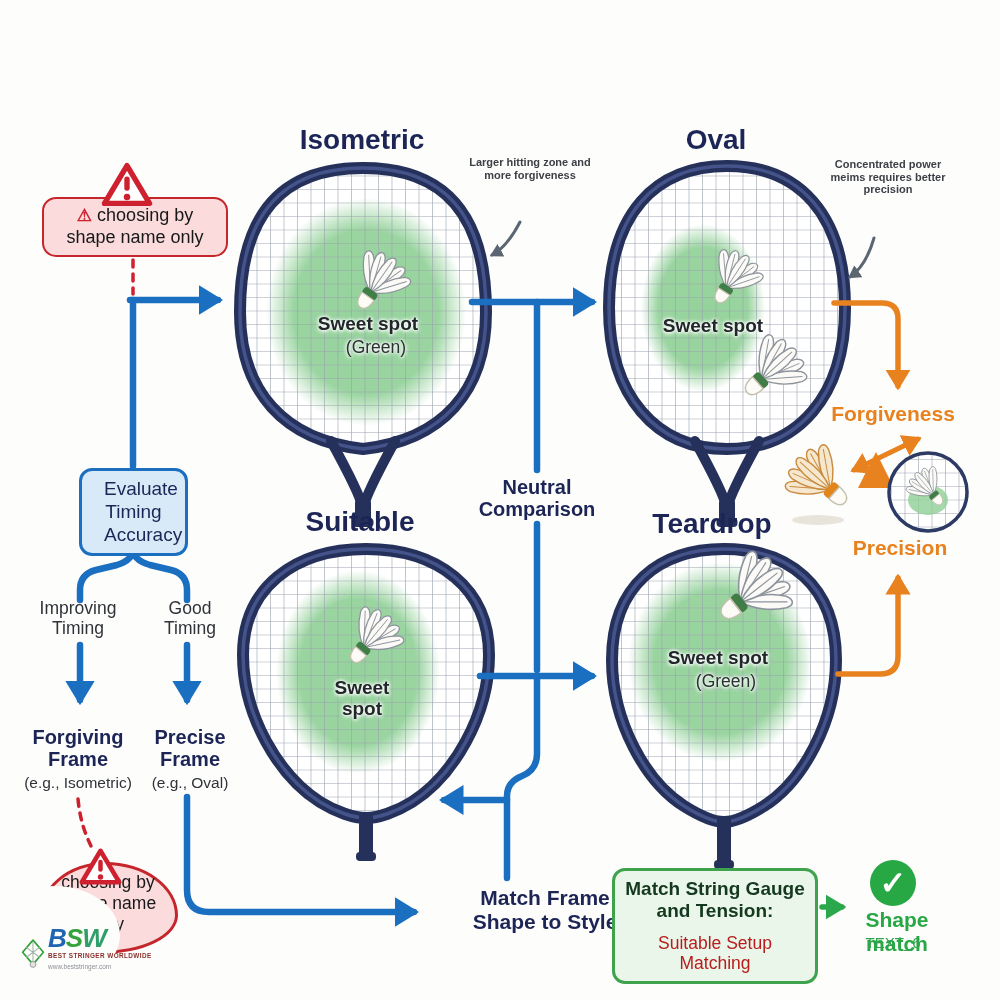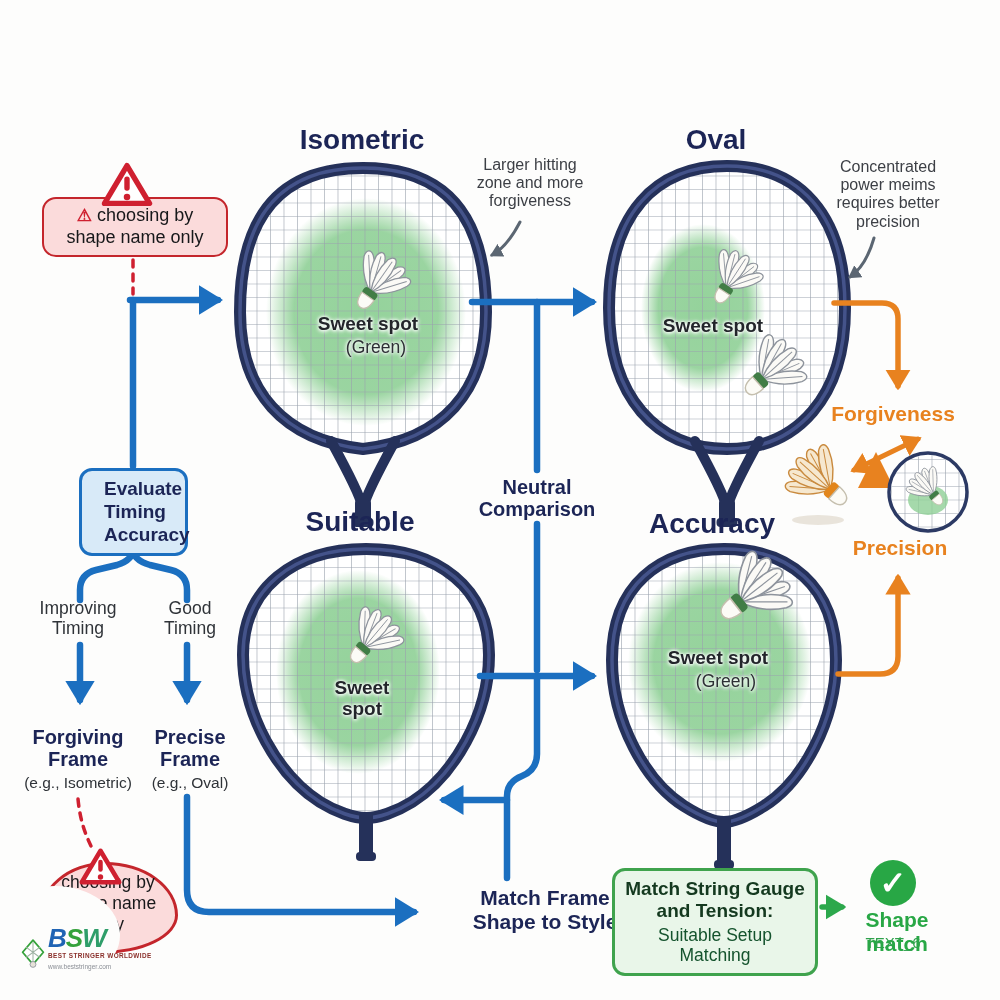--- a/index.html
+++ b/index.html
@@ -4,37 +4,37 @@
 <style>
   html,body{margin:0;padding:0;}
   body{width:1000px;height:1000px;position:relative;background:#fdfdfc;overflow:hidden;
        font-family:"Liberation Sans",sans-serif;}
   .stage{position:absolute;inset:0;width:1000px;height:1000px;}
   svg.canvas{position:absolute;left:0;top:0;z-index:1;}
   .lbl{position:absolute;transform:translateX(-50%);text-align:center;z-index:3;white-space:pre-line;}
   .halo{text-shadow:0 0 3px #fff,0 0 5px #fff,0 1px 4px #fff;}
   .title{font-size:37px;font-weight:700;color:#1c2556;letter-spacing:-.5px;width:1000px;}
   .rq-title{font-size:28px;font-weight:700;color:#1c2556;}
-  .note{font-size:16px;font-weight:400;color:#3c3f45;line-height:1.14;}
+  .note{font-size:11px;font-weight:700;color:#3c3f45;line-height:1.14;}
   .sweet{font-size:19px;font-weight:700;color:#22252a;line-height:1.1;}
   .sweet-sub{font-size:17.5px;font-weight:500;color:#2c2f34;padding-left:16px;}
   .flow-b{font-size:20px;font-weight:700;color:#1c2556;line-height:1.12;}
   .flow-r{font-size:17.5px;font-weight:500;color:#2f3338;line-height:1.16;}
   .flow-sub{font-size:15.5px;font-weight:400;color:#2f3338;}
   .orange-lbl{font-size:21px;font-weight:700;color:#e8821f;}
   .box{position:absolute;z-index:3;box-sizing:border-box;text-align:center;}
   .warn-box{left:42px;top:197px;width:186px;min-height:60px;background:#fbdbdb;border:2.5px solid #c4262c;
             border-radius:14px;font-size:18px;color:#17181a;line-height:1.22;padding:6px 8px;}
   .warn-inline{color:#cf2030;font-size:17px;font-weight:700;}
   .eval-box{left:79px;top:468px;width:109px;background:#d8eaf8;border:3px solid #1b6fc0;border-radius:13px;
-            font-size:19px;font-weight:700;color:#1c2556;line-height:1.2;padding:7px 22px;}
+            font-size:19px;font-weight:400;color:#1c2556;line-height:1.2;padding:7px 22px;}
   .green-box{left:612px;top:868px;width:206px;background:#e9f6e9;border:3px solid #3fa34d;border-radius:13px;
              padding:7px 6px;}
   .green-box .gb-title{font-size:19px;font-weight:700;color:#14391f;line-height:1.14;}
-  .green-box .gb-sub{font-size:17.5px;font-weight:500;color:#14532d;line-height:1.15;margin-top:4px;}
+  .green-box .gb-sub{font-size:17.5px;font-weight:500;color:#b91c1c;line-height:1.15;margin-top:12px;}
   .blob{left:38px;top:862px;width:140px;height:92px;background:#fbdbdb;border:3px solid #c4262c;
         border-radius:48% 52% 55% 45% / 62% 58% 42% 38%;z-index:3;}
   .blob-text{left:108px;top:872px;width:112px;font-size:17.5px;color:#17181a;line-height:1.2;z-index:3;}
   .patch{position:absolute;left:-10px;top:886px;width:130px;height:98px;background:#fdfdfc;border-radius:50%;z-index:4;}
   .tri{position:absolute;z-index:5;}
   .check-badge{position:absolute;left:870px;top:860px;width:46px;height:46px;border-radius:50%;
                background:#28a745;color:#fff;font-size:32px;font-weight:700;text-align:center;line-height:46px;z-index:3;}
   .shape-match{font-size:21px;font-weight:700;color:#28a745;}
   .text6{font-size:15px;font-weight:500;color:#2fa24c;}
   .logo{position:absolute;left:20px;top:925px;z-index:6;display:flex;align-items:flex-end;}
@@ -199,21 +199,21 @@
     <g stroke="#5b6672" stroke-width="3" fill="none" stroke-linecap="round">
       <path d="M520 222 Q507 247 492 255" marker-end="url(#mgr)"></path>
       <path d="M874 238 Q866 266 850 277" marker-end="url(#mgr)"></path>
     </g>
   </svg>
 
 
   <div class="lbl rq-title" style="left:362px;top:124px">Isometric</div>
   <div class="lbl rq-title" style="left:716px;top:124px">Oval</div>
   <div class="lbl rq-title" style="left:360px;top:506px">Suitable</div>
-  <div class="lbl rq-title" style="left:712px;top:508px">Accuracy</div>
+  <div class="lbl rq-title" style="left:712px;top:508px">Teardrop</div>
 
   <div class="lbl note" style="left:530px;top:156px;width:126px">Larger hitting zone and more forgiveness</div>
   <div class="lbl note" style="left:888px;top:158px;width:124px">Concentrated power meims requires better precision</div>
 
   <div class="lbl sweet halo" style="left:368px;top:314px">Sweet spot</div>
   <div class="lbl sweet-sub halo" style="left:368px;top:337px">(Green)</div>
 
   <div class="lbl sweet halo" style="left:713px;top:316px">Sweet spot</div>
 
   <div class="lbl sweet halo" style="left:362px;top:678px;width:66px">Sweet spot</div>

